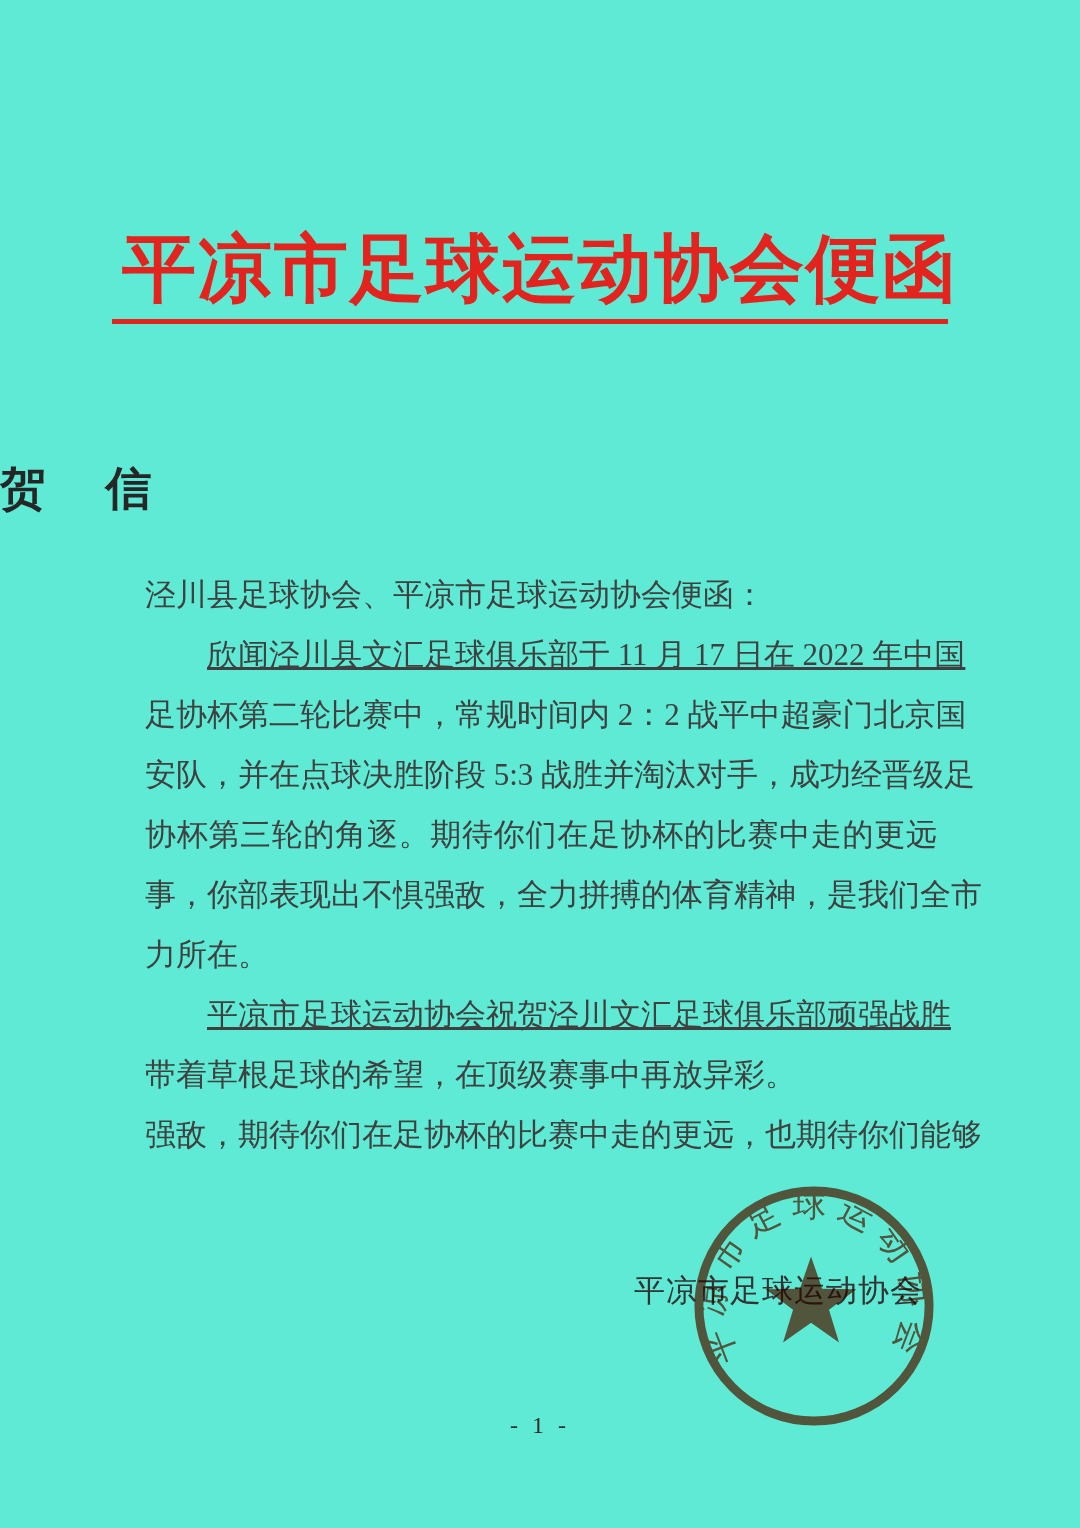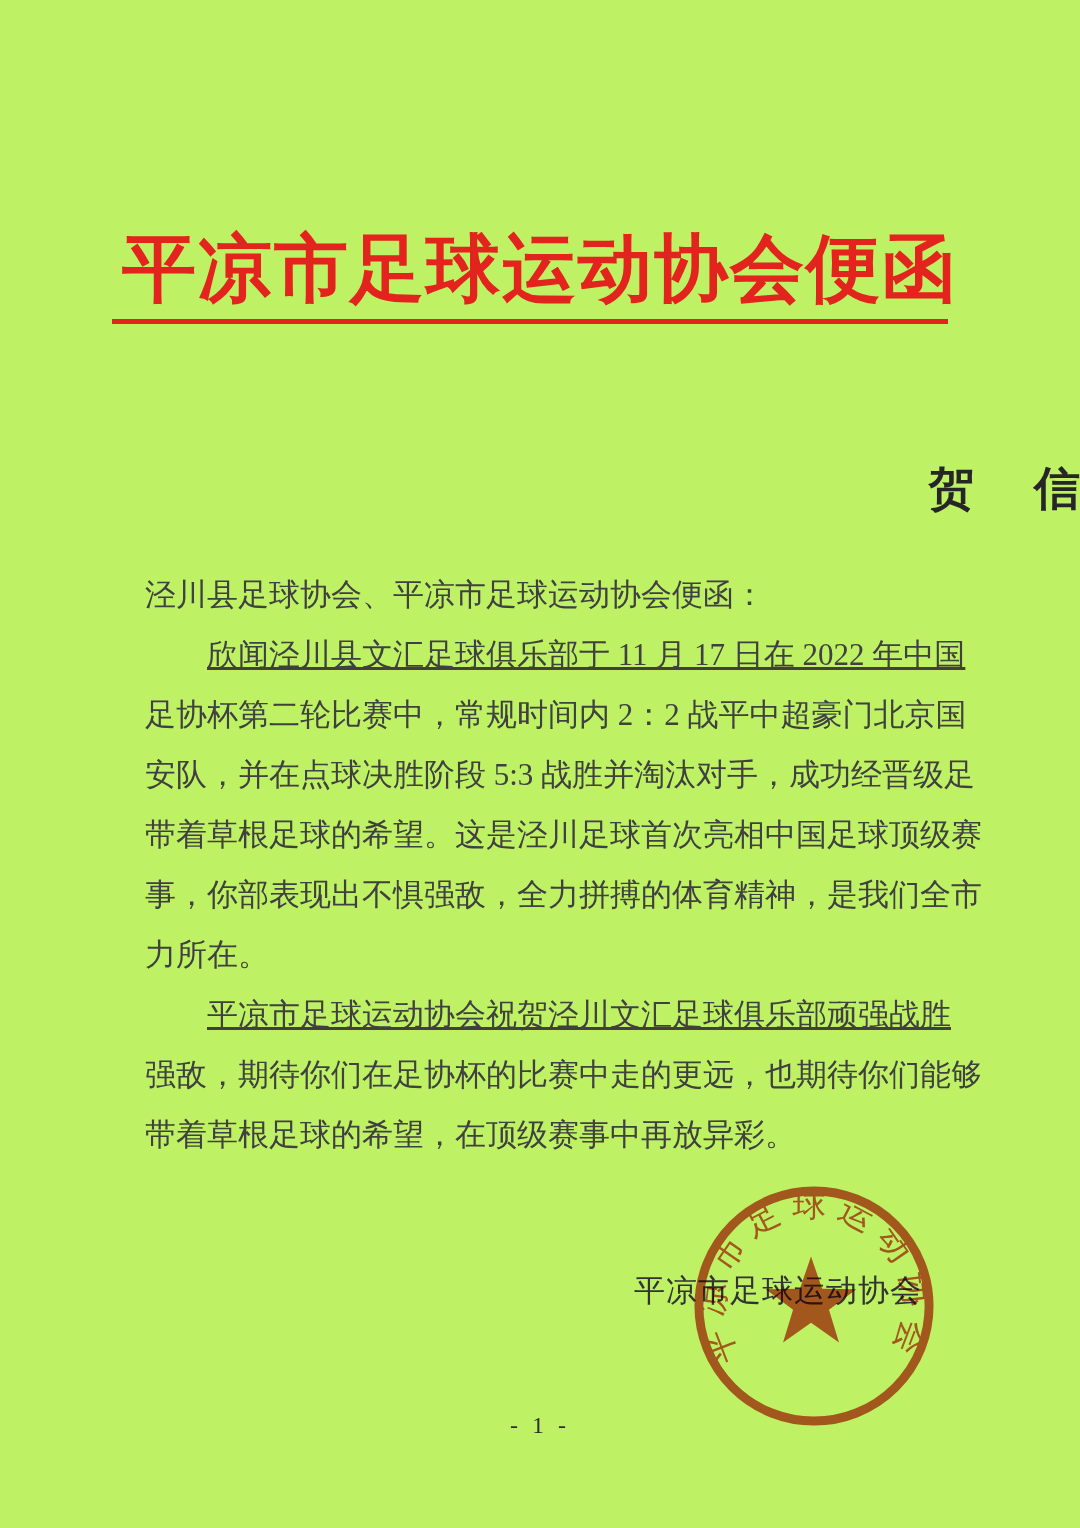--- a/index.html
+++ b/index.html
@@ -1,21 +1,21 @@
 <!DOCTYPE html>
 <html><head>
 <meta charset="utf-8">
 <style>
   html, body { margin: 0; padding: 0; background: #fbfbfb; }
   .page {
     position: relative;
     width: 1080px;
     height: 1528px;
     margin: 0 auto;
-    background: #bef264;
+    background: #5eead4;
     overflow: hidden;
     font-family: "Liberation Serif", "DejaVu Serif", serif;
     color: #3d3d3d;
   }
   .header-title {
     position: absolute;
     top: 220px;
     left: 0;
     width: 100%;
     text-align: center;
@@ -40,21 +40,21 @@
     font-size: 28px;
     color: #555555;
     letter-spacing: 2px;
     white-space: nowrap;
   }
   .letter-title {
     position: absolute;
     top: 458px;
     left: 0;
     width: 100%;
-    text-align: right;
+    text-align: left;
     font-size: 46px;
     font-weight: bold;
     color: #262626;
     word-spacing: 48px;
     white-space: nowrap;
   }
   .letter-body {
     position: absolute;
     top: 565px;
     left: 145px;
@@ -117,26 +117,26 @@
   <div class="header-underline"></div>
 
 
   <div class="letter-title">贺 信</div>
 
   <div class="letter-body">
       <div class="line end">泾川县足球协会、平凉市足球运动协会便函：</div>
       <div class="line indent">欣闻泾川县文汇足球俱乐部于 11 月 17 日在 2022 年中国</div>
       <div class="line">足协杯第二轮比赛中，常规时间内 2：2 战平中超豪门北京国</div>
       <div class="line">安队，并在点球决胜阶段 5:3 战胜并淘汰对手，成功经晋级足</div>
-      <div class="line">带着草根足球的希望。这是泾川足球首次亮相中国足球顶级赛</div>
+      <div class="line">协杯第三轮的角逐。期待你们在足协杯的比赛中走的更远</div>
       <div class="line">事，你部表现出不惧强敌，全力拼搏的体育精神，是我们全市</div>
       <div class="line end">力所在。</div>
       <div class="line indent">平凉市足球运动协会祝贺泾川文汇足球俱乐部顽强战胜</div>
+      <div class="line end">带着草根足球的希望，在顶级赛事中再放异彩。</div>
       <div class="line">强敌，期待你们在足协杯的比赛中走的更远，也期待你们能够</div>
-      <div class="line end">带着草根足球的希望，在顶级赛事中再放异彩。</div>
     </div>
 
   <div class="signature-block">
     <div class="sig-org">平凉市足球运动协会</div>
   </div>
 
   <svg class="seal" viewBox="0 0 250 250" xmlns="http://www.w3.org/2000/svg">
     <circle cx="125" cy="125" r="116" fill="none" stroke="#d5452e" stroke-width="9"></circle>
     <path id="sealArc" d="M 50.5 177.2 A 91 91 0 1 1 199.5 177.2" fill="none"></path>
     <text font-size="34" fill="#d5452e" letter-spacing="10" font-family="Liberation Serif, DejaVu Serif, serif">

